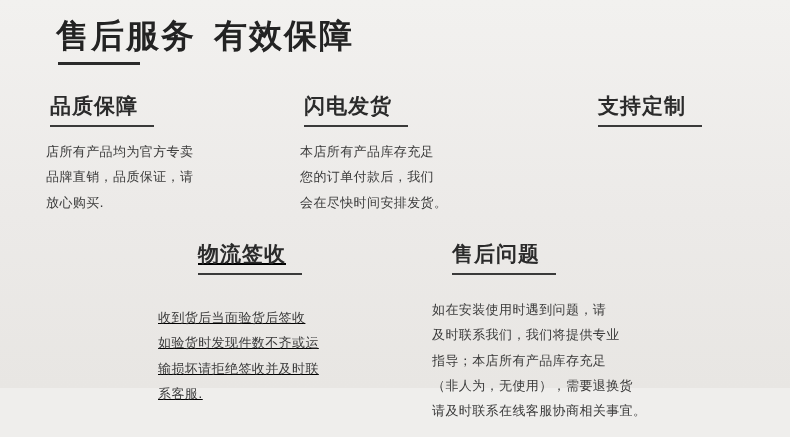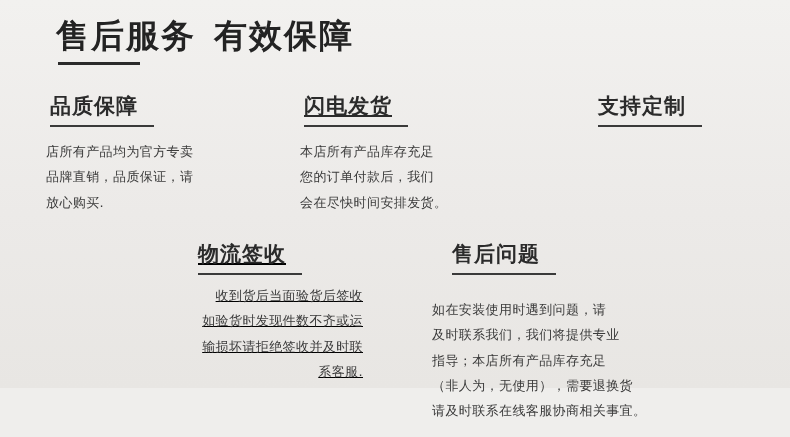--- a/index.html
+++ b/index.html
@@ -69,34 +69,34 @@
     letter-spacing: 0.4px;
   }
 
   
   #block-quality { left: 44px; top: 92px; width: 200px; }
   #block-quality .block-title { text-align: left; padding-left: 6px; }
   #block-quality .block-underline { width: 104px; margin-left: 6px; }
   #block-quality .block-body { text-align: left; padding-left: 2px; }
 
   #block-shipping { left: 298px; top: 92px; width: 200px; }
-  #block-shipping .block-title { text-align: left; padding-left: 6px; text-decoration: underline; }
+  #block-shipping .block-title { text-align: left; padding-left: 6px; }
   #block-shipping .block-underline { width: 104px; margin-left: 6px; }
   #block-shipping .block-body { text-align: left; padding-left: 2px; }
 
   #block-custom { left: 540px; top: 92px; width: 215px; }
   #block-custom .block-title { text-align: left; padding-left: 58px; }
   #block-custom .block-underline { width: 104px; margin-left: 58px; }
   #block-custom .block-body { text-align: left; padding-left: 2px; margin-top: 14px; }
 
   
   #block-logistics { left: 148px; top: 240px; width: 215px; text-decoration: underline; }
   #block-logistics .block-title { text-align: left; padding-left: 50px; }
   #block-logistics .block-underline { width: 104px; margin-left: 50px; }
-  #block-logistics .block-body { text-align: right; padding-left: 10px; margin-top: 8px; }
+  #block-logistics .block-body { text-align: left; padding-left: 10px; margin-top: 30px; }
 
   #block-aftersale { left: 432px; top: 240px; width: 230px; }
   #block-aftersale .block-title { text-align: left; padding-left: 20px; }
   #block-aftersale .block-underline { width: 104px; margin-left: 20px; }
   #block-aftersale .block-body { text-align: left; padding-left: 0px; margin-top: 22px; }
 
   .line { display: block; }
 </style>
 </head>
 <body>

